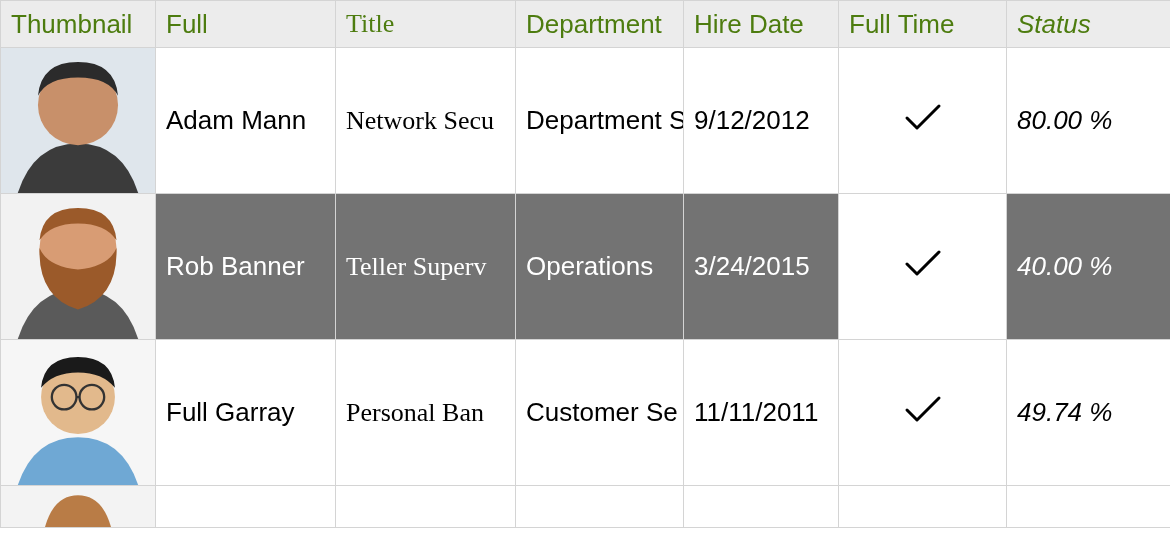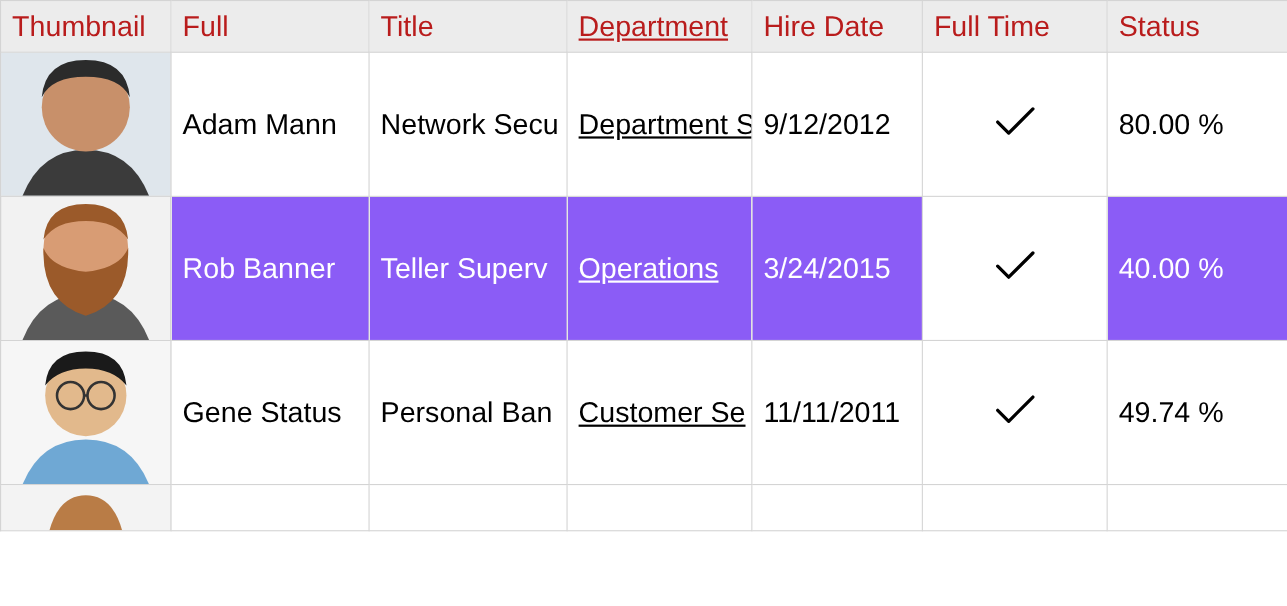--- a/index.html
+++ b/index.html
@@ -20,66 +20,66 @@
       display: table;
       width: 100%;
       border-collapse: collapse;
       table-layout: fixed;
     }
     .row {
       display: table-row;
     }
     .header-row .cell {
       background: #ececec;
-      color: #b91c1c;
+      color: #4d7c0f;
       font-weight: 400;
       height: 47px;
       padding: 0 10px;
       border: 1px solid #d4d4d4;
       vertical-align: middle;
       white-space: nowrap;
       overflow: hidden;
     }
     .cell {
       display: table-cell;
       border: 1px solid #d4d4d4;
       vertical-align: middle;
-      height: 131px;
+      height: 146px;
       padding: 0 10px;
       overflow: hidden;
       white-space: nowrap;
       background: #fff;
     }
     .col-thumb { width: 155px; }
     .col-name { width: 180px; }
-    .col-title { width: 180px; }
-    .col-dept { width: 168px; text-decoration: underline; }
+    .col-title { width: 180px; font-family: Liberation Serif, serif; }
+    .col-dept { width: 168px; }
     .col-hire { width: 155px; }
     .col-full { width: 168px; }
-    .col-status { width: 164px; }
+    .col-status { width: 164px; font-style: italic; }
     .thumb-cell {
       padding: 0;
       background: #e5e5e5;
     }
     .avatar {
       width: 100%;
       height: 100%;
       display: block;
     }
     .full-cell {
       text-align: center;
       background: #fff !important;
       color: #000 !important;
     }
     .check-icon {
       display: inline-block;
       line-height: 0;
     }
     .selected .cell {
-      background: #8b5cf6;
+      background: #737373;
       color: #fff;
     }
     .selected .thumb-cell {
       background: #d0d0d0;
     }
     .partial-row .cell {
       height: 42px;
     }
   </style>
 </head>
@@ -148,21 +148,21 @@
       <svg class="avatar" viewBox="0 0 100 100" preserveAspectRatio="xMidYMid slice">
         <rect width="100" height="100" fill="#f6f6f6"></rect>
         <path d="M10 100 Q20 66 50 66 Q80 66 90 100 Z" fill="#6fa8d4"></path>
         <circle cx="50" cy="40" r="24" fill="#e2b98c"></circle>
         <path d="M26 34 Q28 14 50 14 Q72 14 74 34 Q66 24 50 24 Q34 24 26 34 Z" fill="#1a1a1a"></path>
         <circle cx="41" cy="40" r="8" fill="none" stroke="#333" stroke-width="1.5"></circle>
         <circle cx="59" cy="40" r="8" fill="none" stroke="#333" stroke-width="1.5"></circle>
         <line x1="49" y1="40" x2="51" y2="40" stroke="#333" stroke-width="1.5"></line>
       </svg>
     </div>
-    <div class="cell col-name">Gene Status</div>
+    <div class="cell col-name">Full Garray</div>
     <div class="cell col-title">Personal Ban</div>
     <div class="cell col-dept">Customer Se</div>
     <div class="cell col-hire">11/11/2011</div>
     <div class="cell col-full full-cell">
       <span class="check-icon">
         <svg width="38" height="30" viewBox="0 0 38 30">
             <path d="M3 16 L13 26 L35 4" stroke="#000" stroke-width="3" fill="none" stroke-linecap="round" stroke-linejoin="round"></path>
           </svg>
       </span>
     </div>

